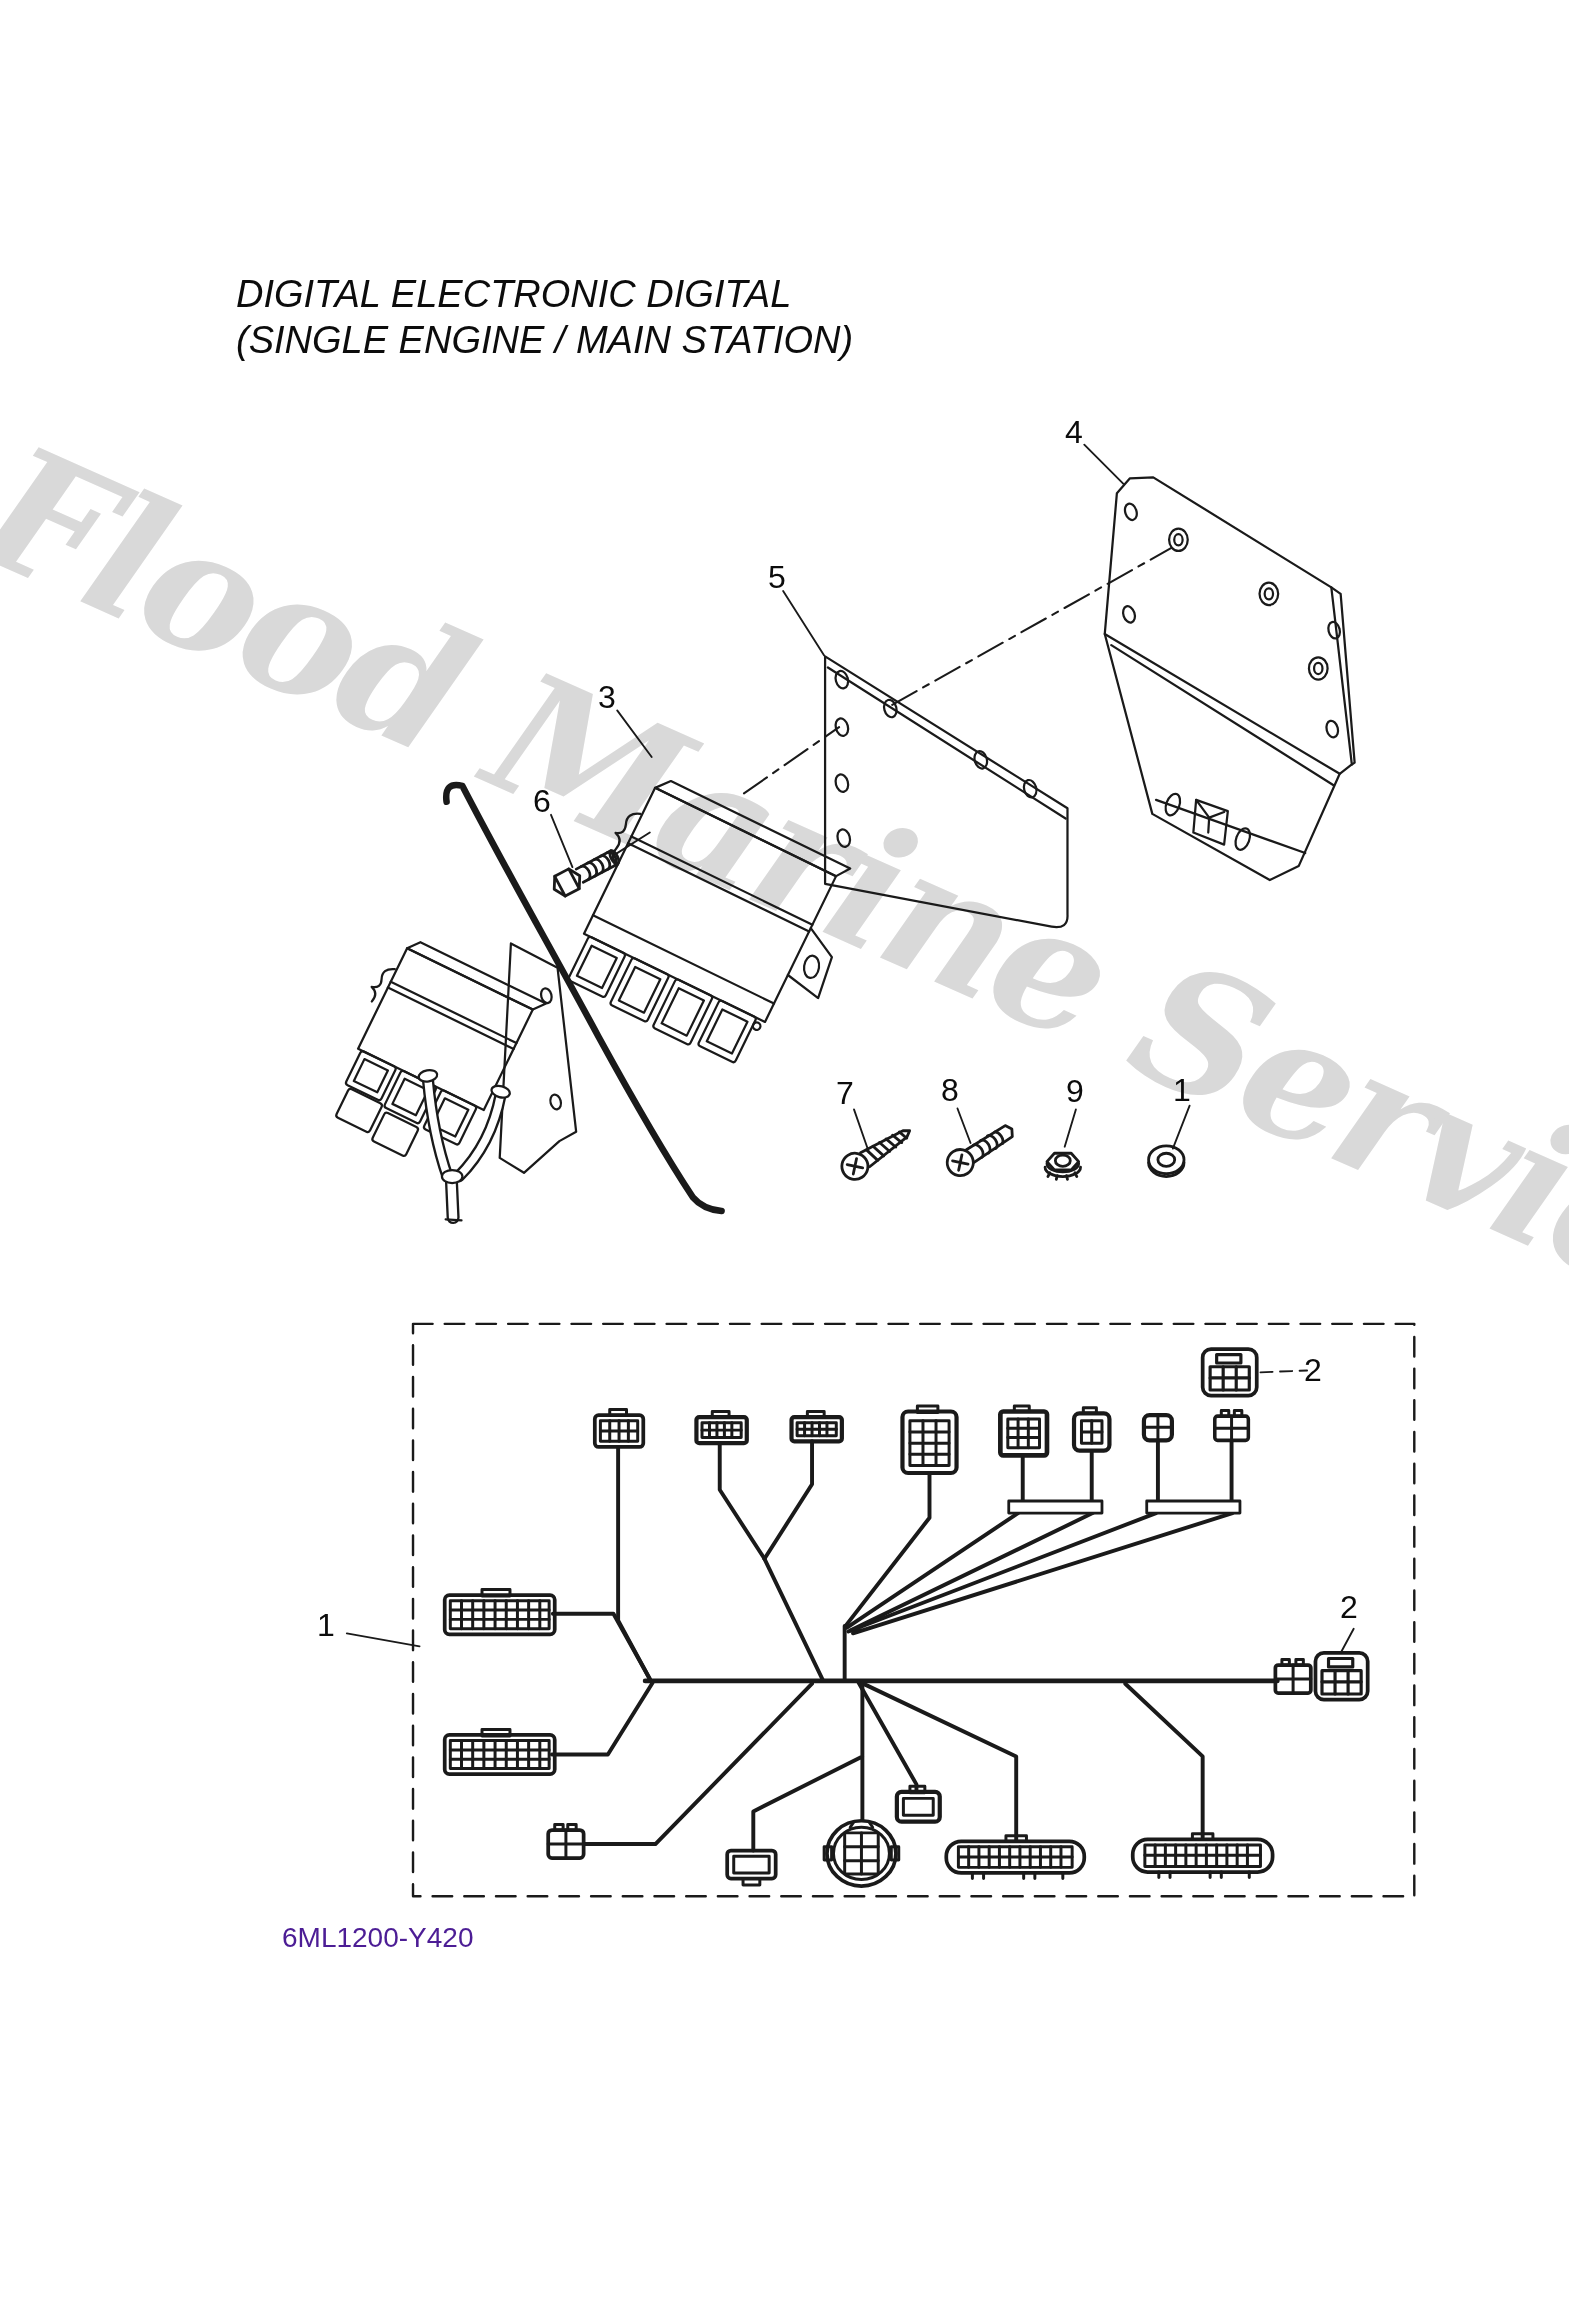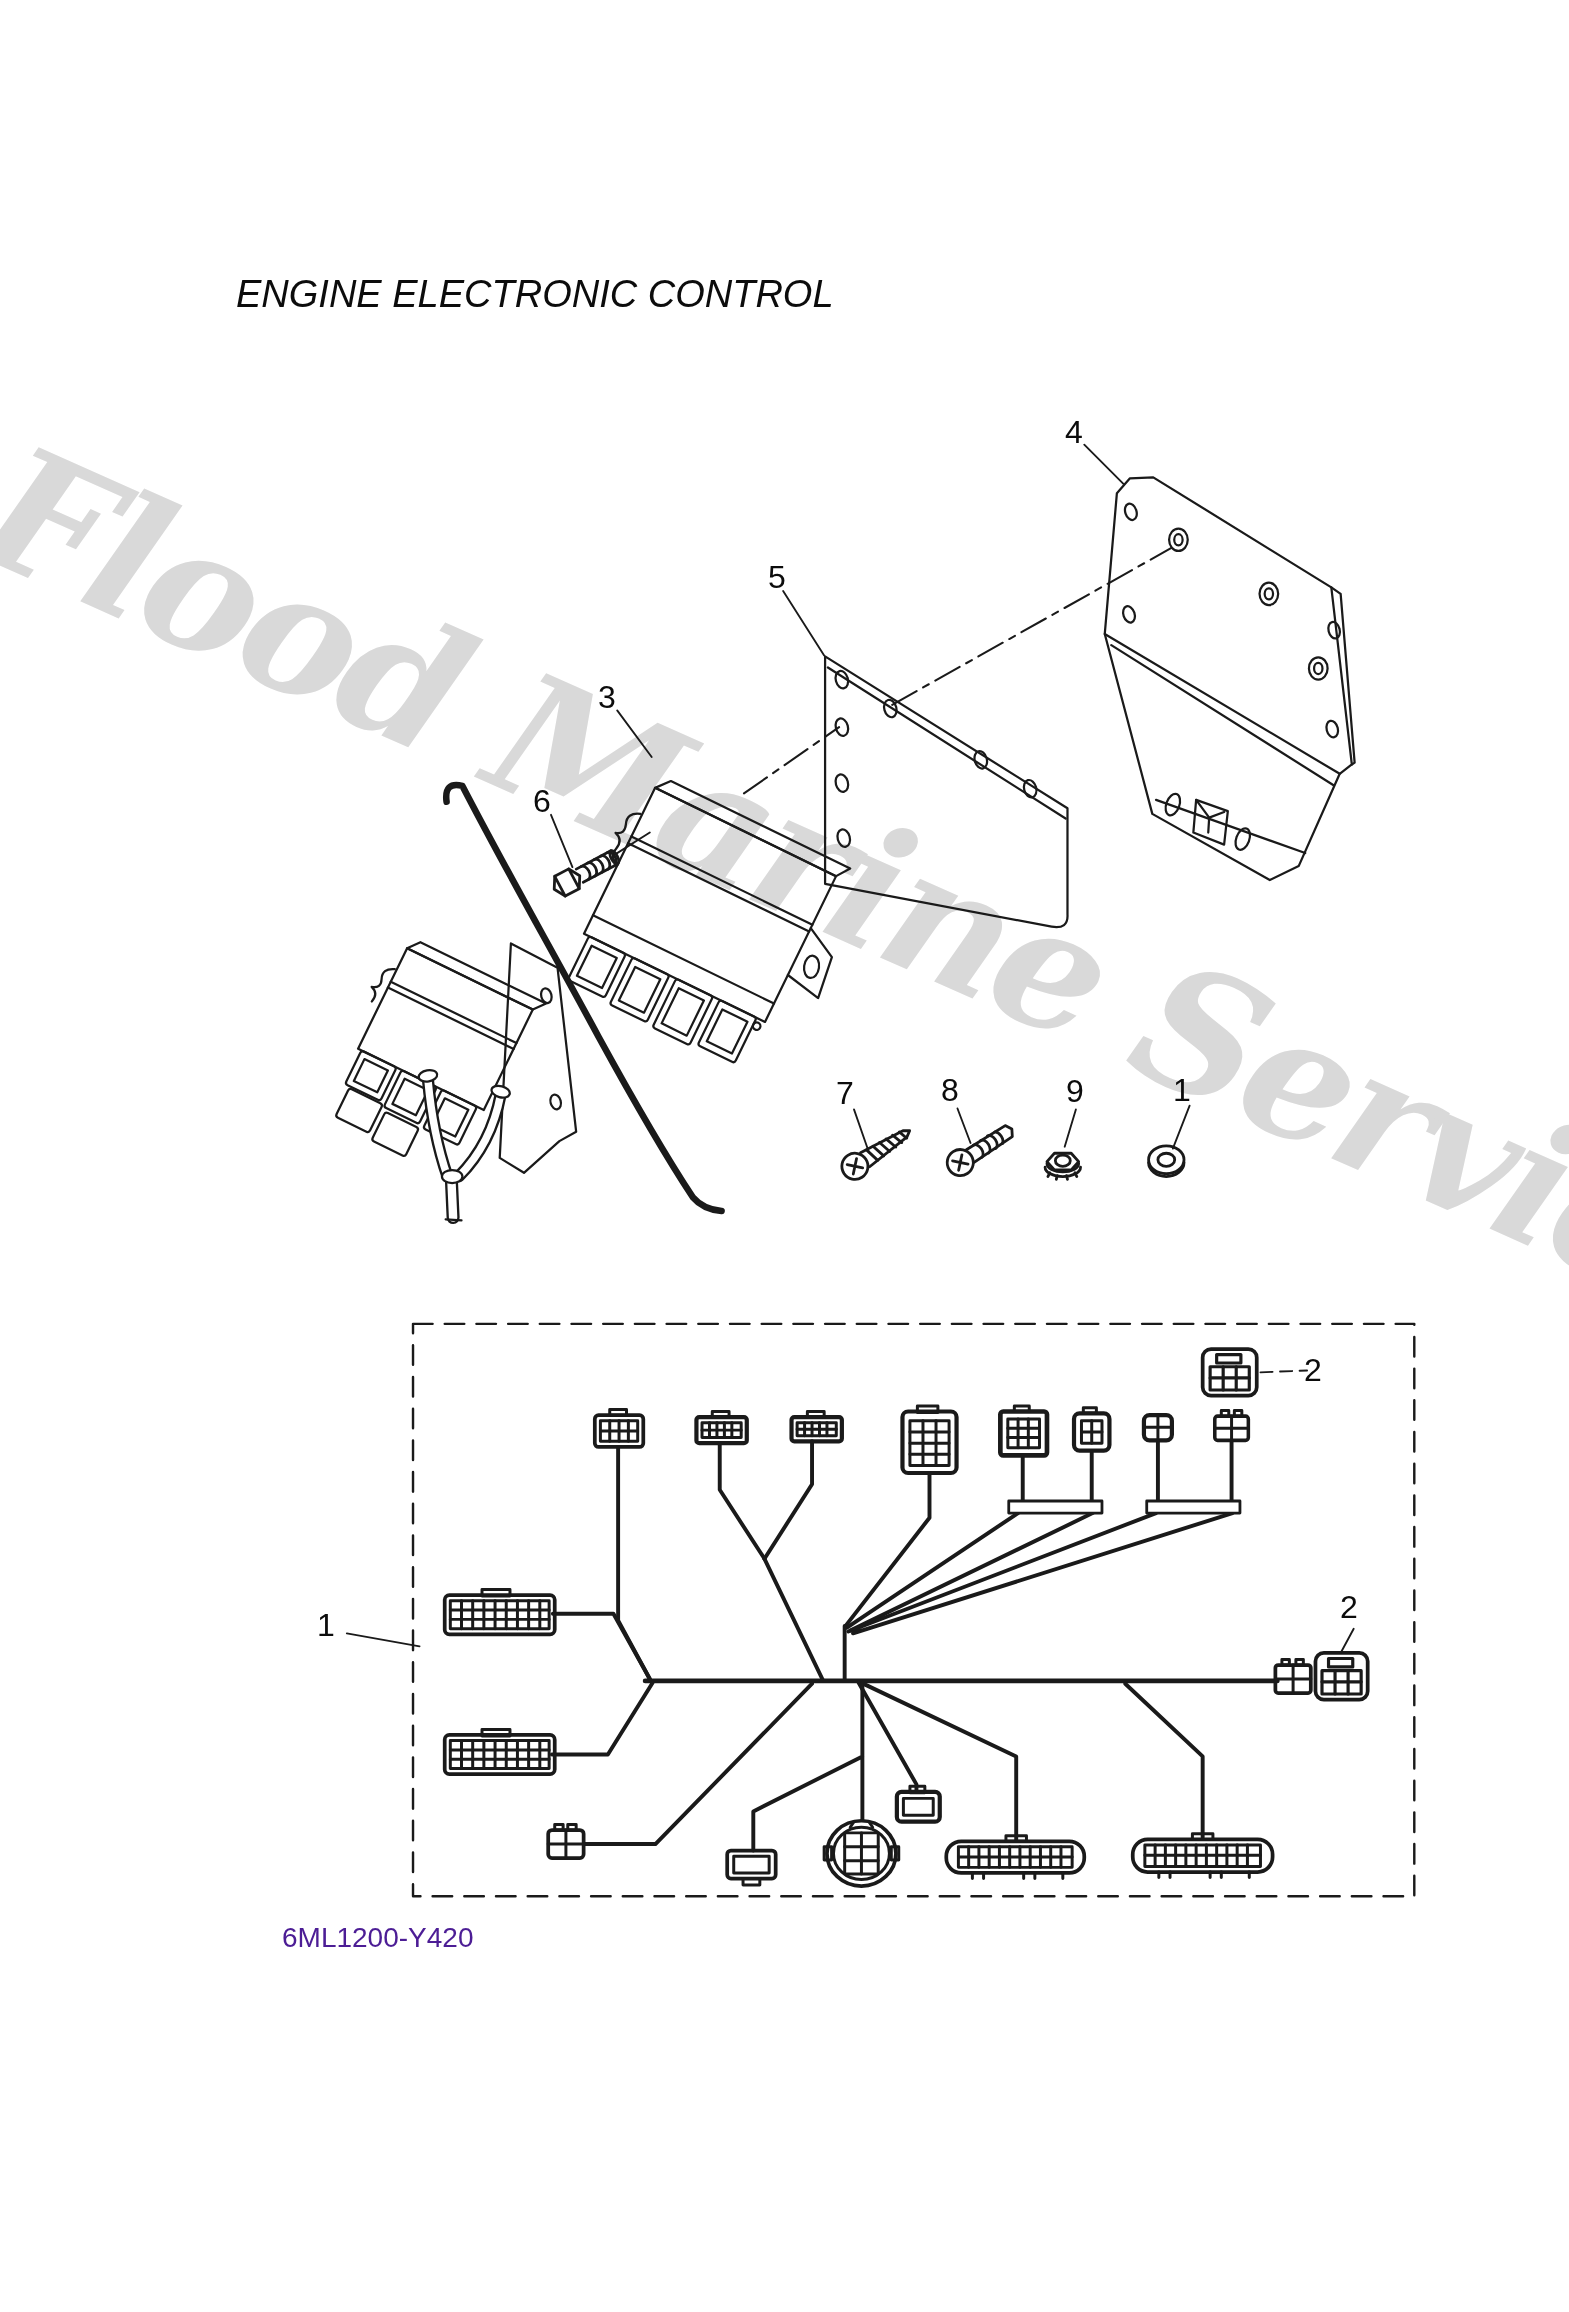--- a/index.html
+++ b/index.html
@@ -328,21 +328,22 @@
       <path d="M840,634 L884,703"></path>
       <path d="M591,874 L614,930"></path>
       <path d="M916,1190 L932,1236"></path>
       <path d="M1027,1189 L1041,1226"></path>
       <path d="M1154,1190 L1142,1230"></path>
       <path d="M1276,1186 L1258,1232"></path>
     </g>
   </svg>
 
   <div class="title">
-    <div>ENGINE ELECTRONIC CONTROL</div>
+    <div>DIGITAL ELECTRONIC DIGITAL</div>
+    <div>(SINGLE ENGINE / MAIN STATION)</div>
   </div>
 
   <div class="lbl" style="left:317px;top:1607px;">1</div>
   <div class="lbl" style="left:1304px;top:1352px;">2</div>
   <div class="lbl" style="left:1340px;top:1589px;">2</div>
   <div class="lbl" style="left:598px;top:679px;">3</div>
   <div class="lbl" style="left:1065px;top:414px;">4</div>
   <div class="lbl" style="left:768px;top:559px;">5</div>
   <div class="lbl" style="left:533px;top:783px;">6</div>
   <div class="lbl" style="left:836px;top:1075px;">7</div>

